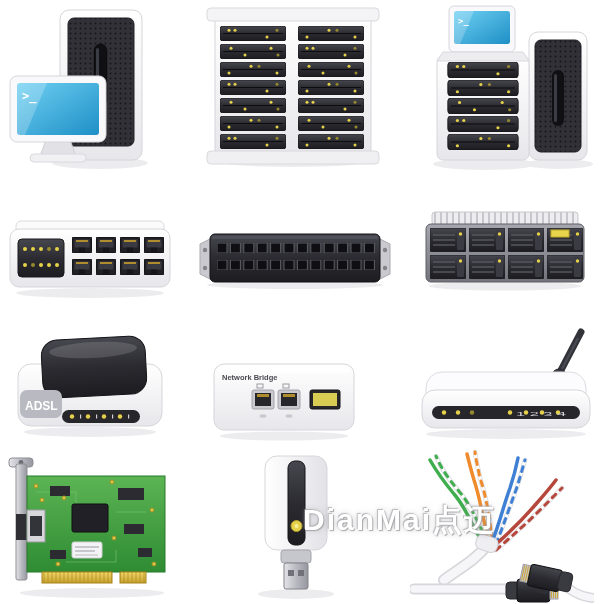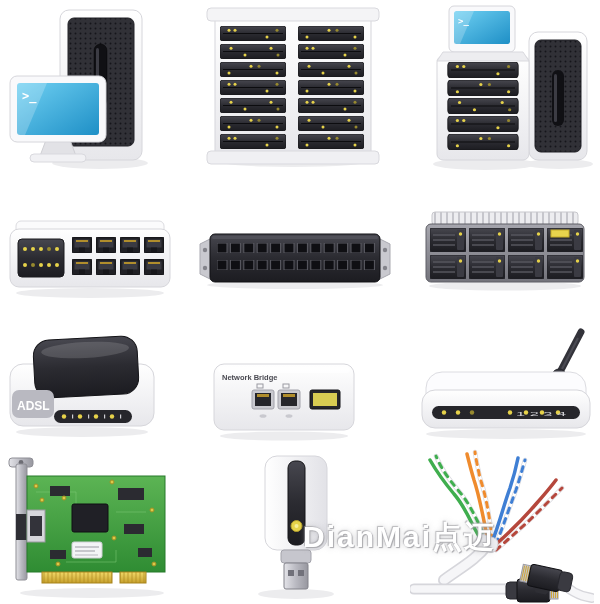--- a/index.html
+++ b/index.html
@@ -13,21 +13,20 @@
   .icon { position:absolute; }
   .icon svg { width:100%; height:100%; display:block; }
   .watermark {
     position:absolute;
     left:303px; top:500px;
     font-size:30px; font-weight:700; letter-spacing:2px;
     color:#ffffff; white-space:nowrap; z-index:10;
     text-shadow: 1px 1px 1px rgba(155,155,160,0.85),
                 -1px -1px 1px rgba(155,155,160,0.65),
                  0 0 6px rgba(150,150,155,0.45);
-    margin-top: 17px;
   }
 </style>
 </head>
 <body>
 
 <svg width="0" height="0" style="position:absolute" aria-hidden="true">
   <defs>
     <linearGradient id="gWhite" x1="0" y1="0" x2="0" y2="1">
       <stop offset="0" stop-color="#ffffff"></stop>
         <stop offset="1" stop-color="#e7e7eb"></stop>
@@ -266,21 +265,21 @@
           <use href="#driveBay" x="127" y="18" width="36" height="24"></use>
         <use href="#driveBay" x="10" y="45" width="36" height="24"></use>
           <use href="#driveBay" x="49" y="45" width="36" height="24"></use>
         <use href="#driveBay" x="88" y="45" width="36" height="24"></use>
           <use href="#driveBay" x="127" y="45" width="36" height="24"></use>
         <rect x="131" y="20" width="18" height="7" fill="#e8d44d" stroke="#c4ac2a"></rect>
       </g>
     </svg>
   </figure>
 
-  <figure class="icon" style="left:6px;top:328px;width:152px;height:112px">
+  <figure class="icon" style="left:14px;top:328px;width:152px;height:112px">
     <svg viewBox="0 0 152 112">
       <ellipse cx="76" cy="104" rx="66" ry="5" fill="#ececee"></ellipse>
       <rect x="4" y="36" width="144" height="62" rx="13" fill="url(#gWhite)" stroke="#d6d6db"></rect>
       <g transform="rotate(-3 80 39)">
         <rect x="28" y="10" width="104" height="58" rx="16" fill="url(#gDark)" stroke="#141418"></rect>
         <ellipse cx="80" cy="22" rx="44" ry="8" fill="#ffffff" opacity="0.14"></ellipse>
       </g>
       <rect x="6" y="62" width="42" height="28" rx="7" fill="#b9b9c1"></rect>
       <text x="11" y="82" font-size="12" font-weight="bold" fill="#ffffff">ADSL</text>
       <g>

